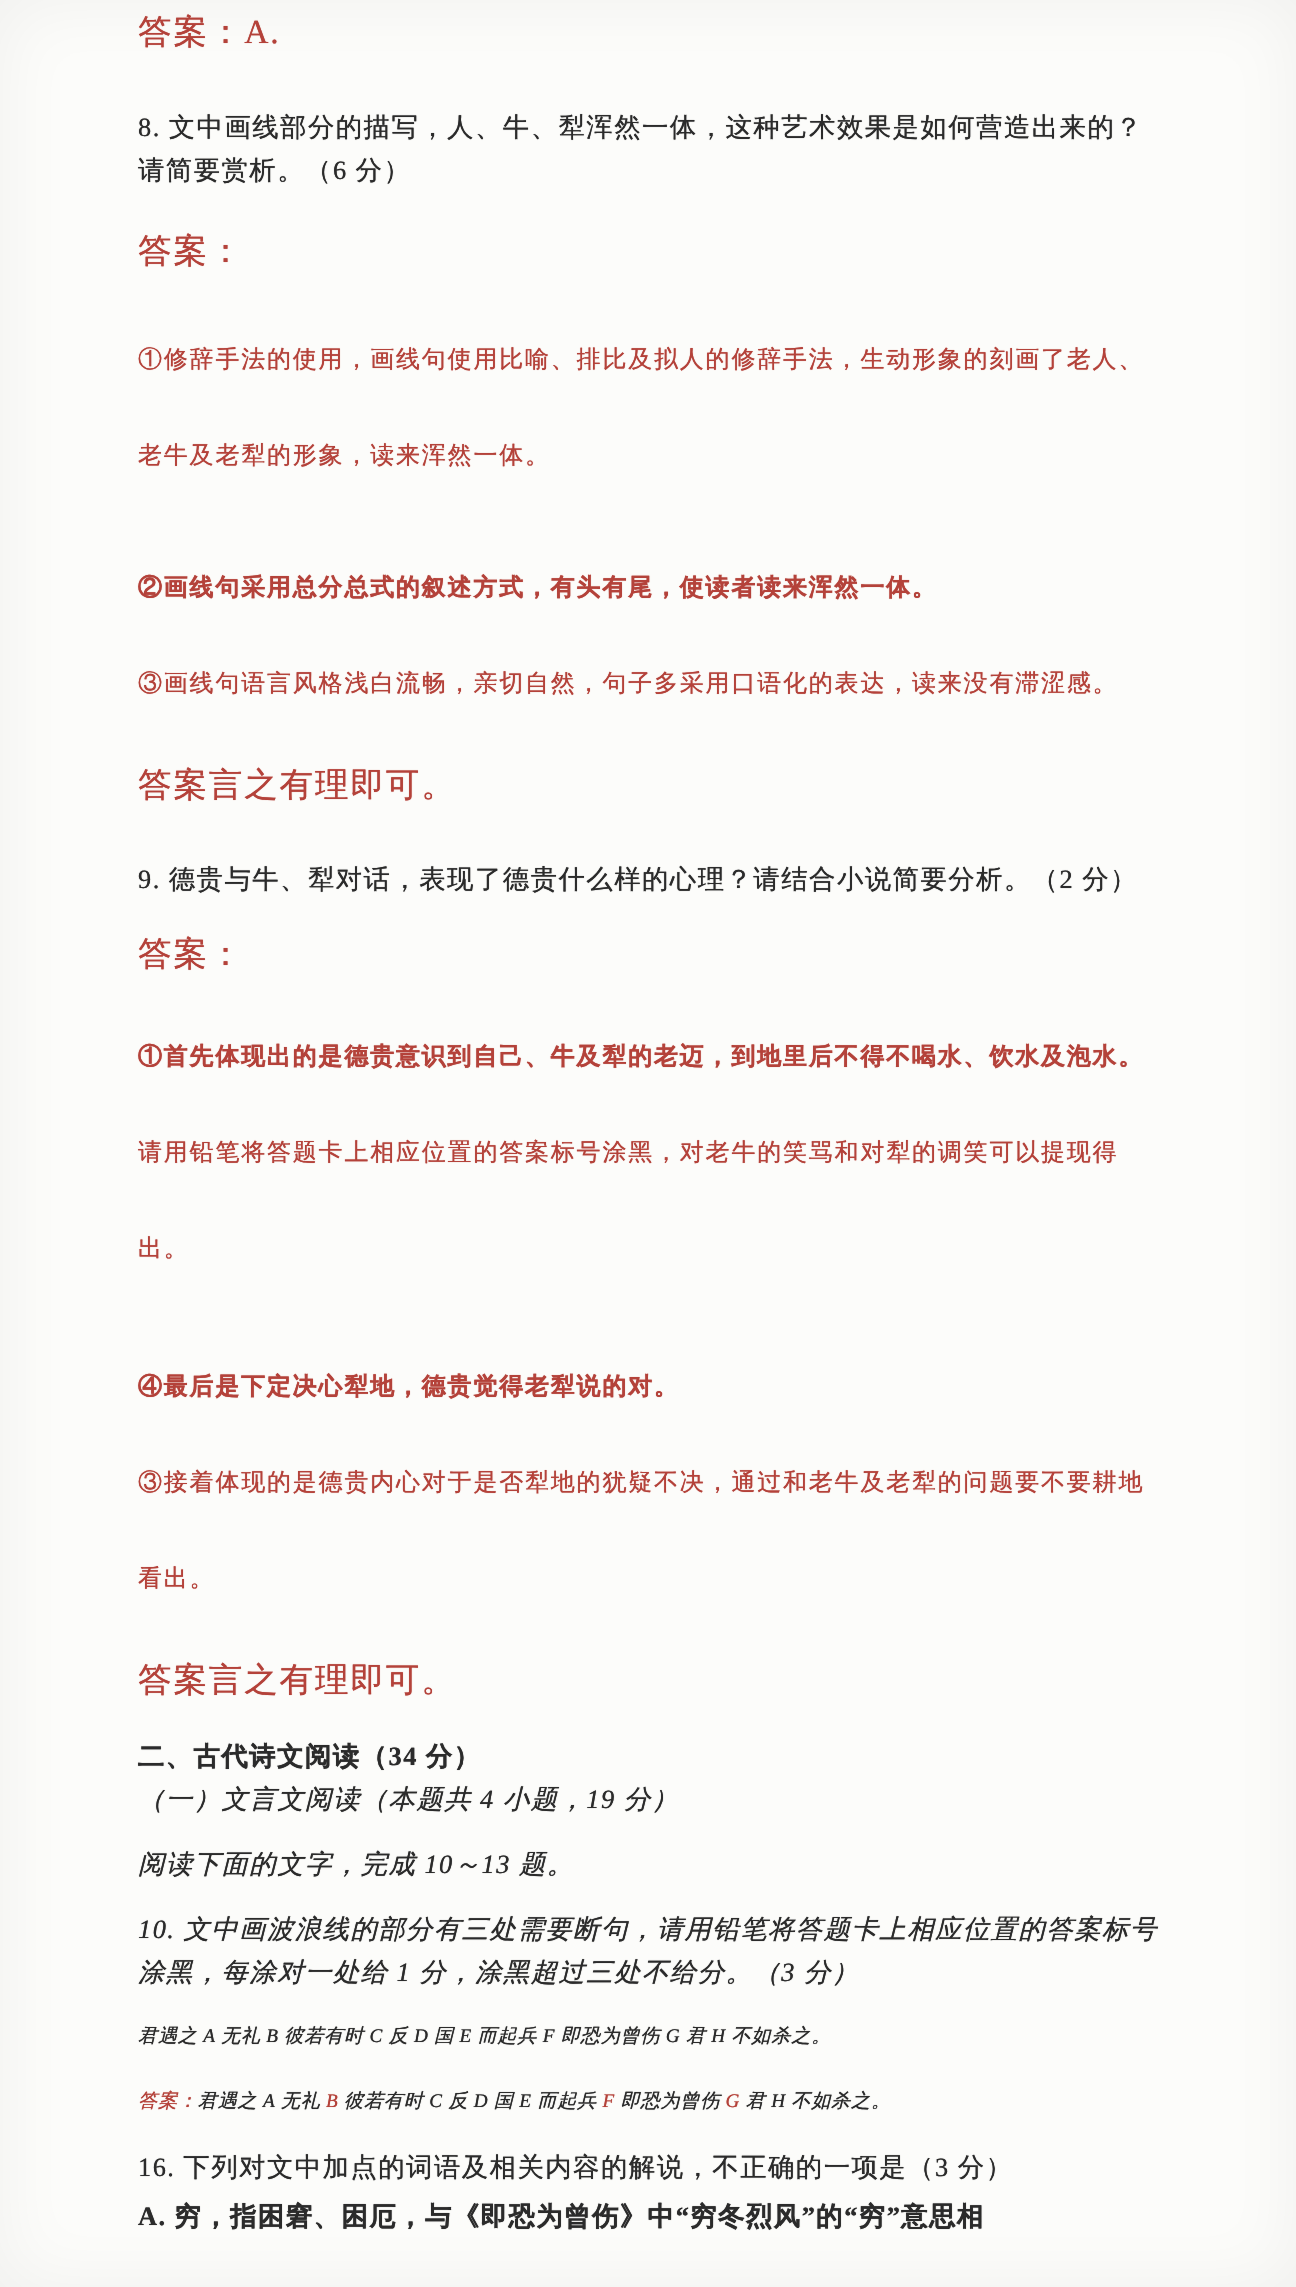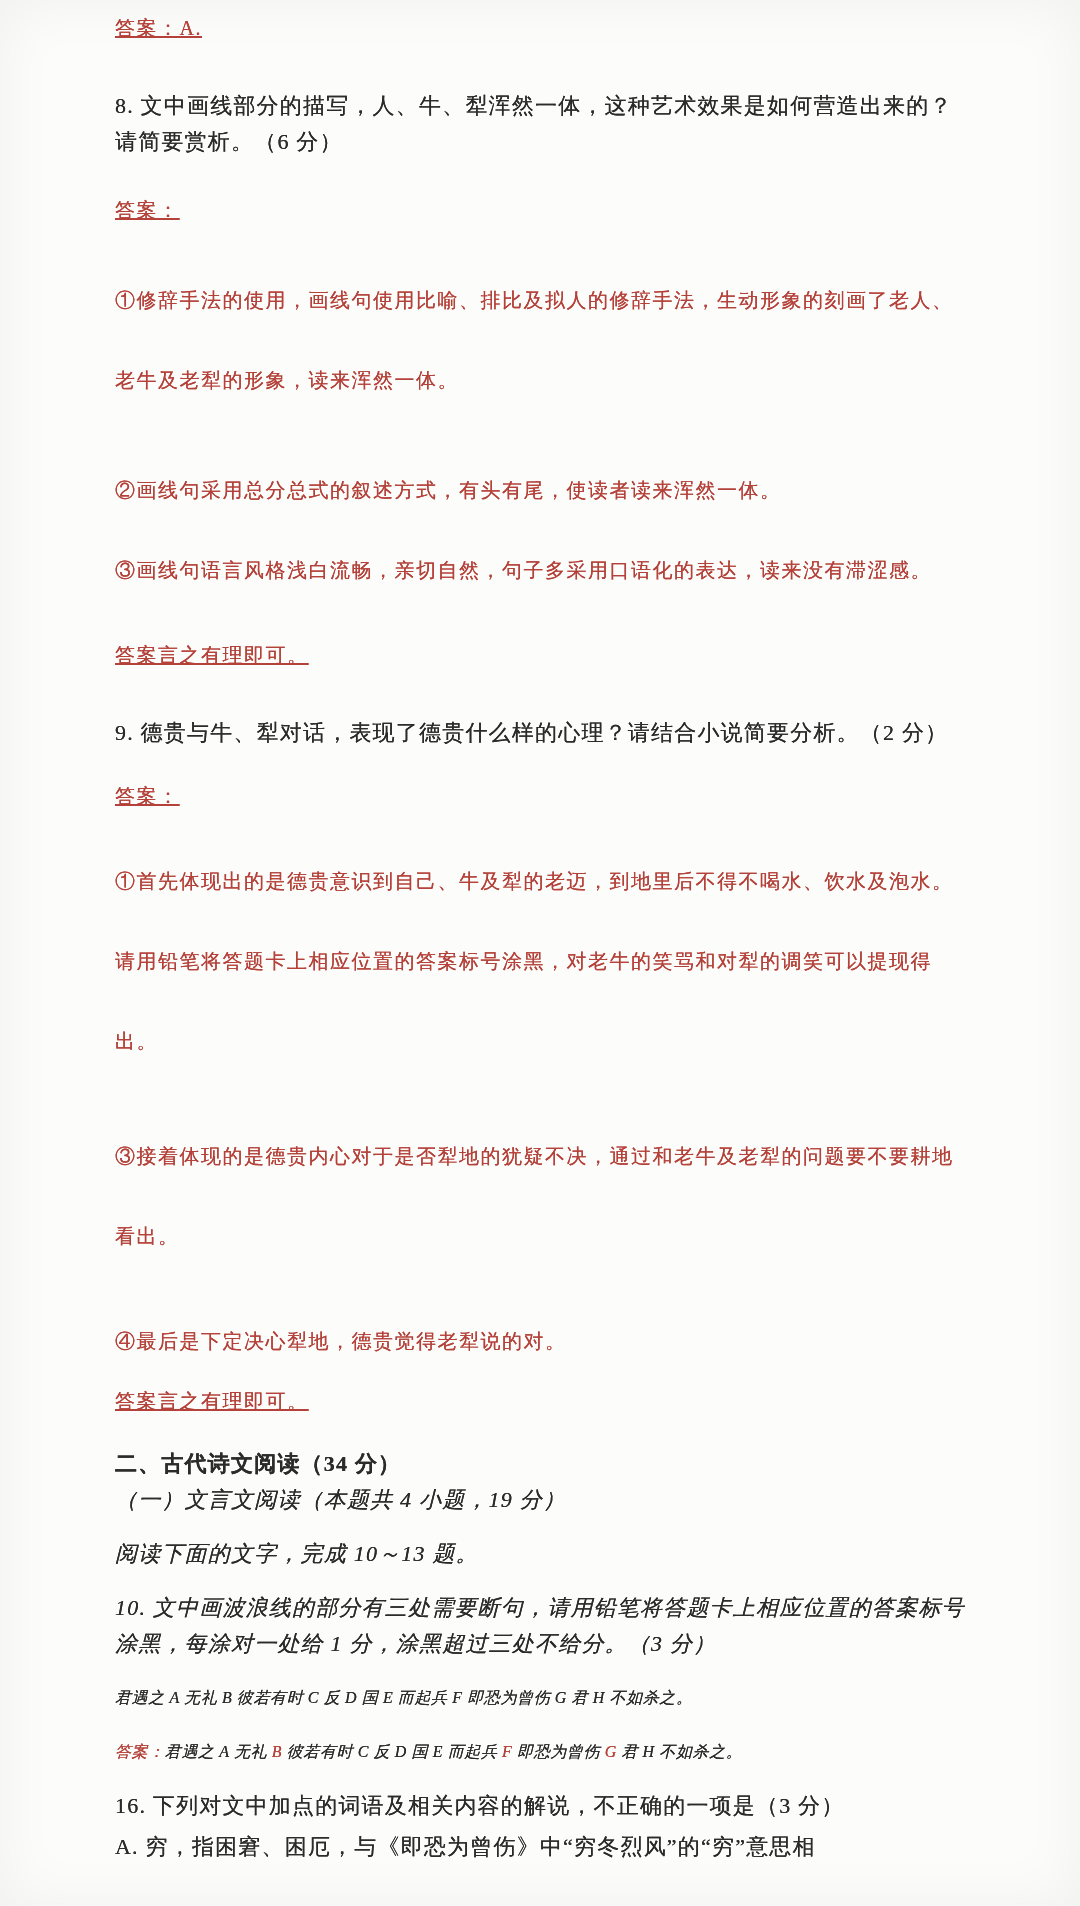--- a/index.html
+++ b/index.html
@@ -27,24 +27,23 @@
     text-shadow: 0 0 0.6px currentColor;
   }
   
   .red {
     color: var(--answer-red, #b4423a);
   }
   .black {
     color: var(--text-black, #2b2b2b);
   }
   .ans-label {
-    font-size: 20px;
+    font-size: 28px;
     line-height: 40px;
     letter-spacing: 1.5px;
-    text-decoration: underline;
   }
   .ans-body {
     font-size: 20px;
     line-height: 80px;
     letter-spacing: 1.5px;
   }
   .q-text {
     font-size: 22px;
     line-height: 36px;
     letter-spacing: 1.2px;
@@ -55,21 +54,21 @@
     line-height: 36px;
     letter-spacing: 0.6px;
   }
   
   .mb40 { margin-bottom: 40px; }
   .mb35 { margin-bottom: 35px; }
   .mb30 { margin-bottom: 30px; }
   .mb25 { margin-bottom: 25px; }
   .mb18 { margin-bottom: 18px; font-style: italic; }
   .mb5  { margin-bottom: 5px; }
-  .mb0  { margin-bottom: 0; }
+  .mb0  { margin-bottom: 0; font-weight: bold; }
   .seg-red { color: var(--answer-red, #b4423a); }
   .seg-black { color: var(--text-black, #2b2b2b); }
 </style>
 </head>
 <body>
 
 <div class="page">
 
   <p class="red ans-label mb40">答案：A.</p>
 
@@ -86,23 +85,23 @@
   <p class="red ans-label mb40">答案言之有理即可。</p>
 
   <p class="black q-text mb25">9. 德贵与牛、犁对话，表现了德贵什么样的心理？请结合小说简要分析。（2 分）</p>
 
   <p class="red ans-label mb25">答案：</p>
 
   <p class="red ans-body mb0">①首先体现出的是德贵意识到自己、牛及犁的老迈，到地里后不得不喝水、饮水及泡水。</p>
 
   <p class="red ans-body mb35">请用铅笔将答题卡上相应位置的答案标号涂黑，对老牛的笑骂和对犁的调笑可以提现得出。</p>
 
+  <p class="red ans-body mb0">④最后是下定决心犁地，德贵觉得老犁说的对。</p>
+
   <p class="red ans-body mb25">③接着体现的是德贵内心对于是否犁地的犹疑不决，通过和老牛及老犁的问题要不要耕地看出。</p>
-
-  <p class="red ans-body mb0">④最后是下定决心犁地，德贵觉得老犁说的对。</p>
 
   <p class="red ans-label mb25">答案言之有理即可。</p>
 
   <p class="black q-text bold mb0">二、古代诗文阅读（34 分）</p>
 
   <p class="black q-text mb18">（一）文言文阅读（本题共 4 小题，19 分）</p>
 
   <p class="black q-text mb18">阅读下面的文字，完成 10～13 题。</p>
 
   <p class="black q-text mb18">10. 文中画波浪线的部分有三处需要断句，请用铅笔将答题卡上相应位置的答案标号涂黑，每涂对一处给 1 分，涂黑超过三处不给分。（3 分）</p>

